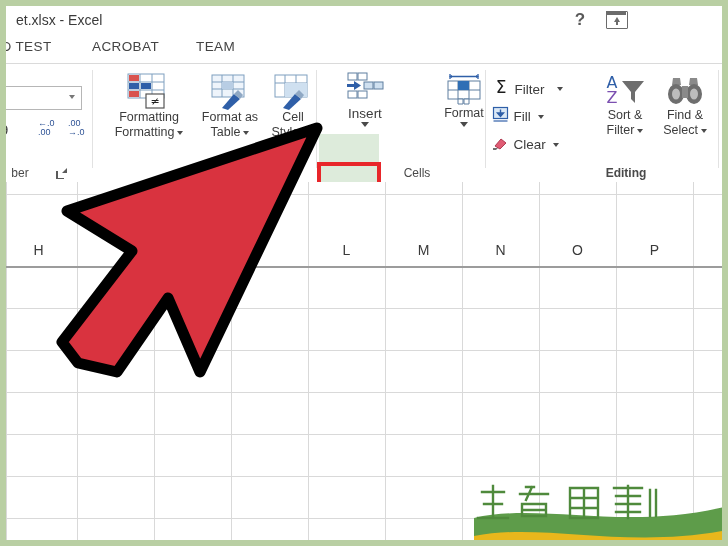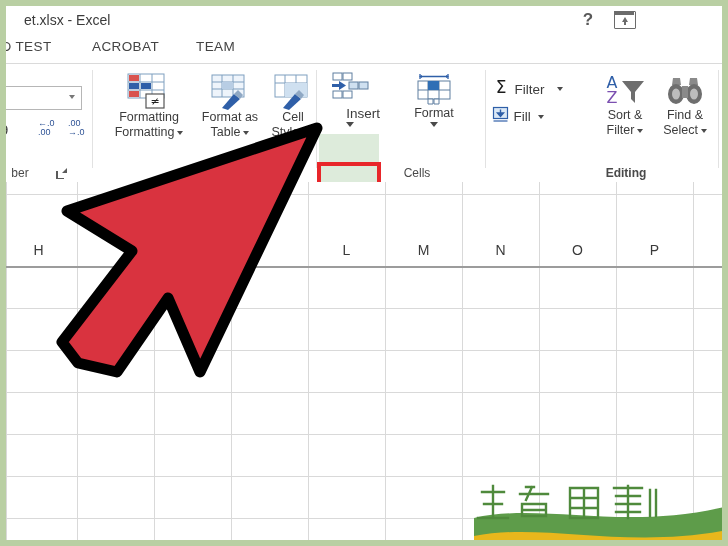--- a/index.html
+++ b/index.html
@@ -13,21 +13,21 @@
     position:relative;width:728px;height:546px;
     background:#b9cfa3;
   }
   
   .excel{
     position:absolute;left:6px;top:6px;width:716px;height:534px;
     background:#ffffff;overflow:hidden;
   }
   
   .titlebar{
-    position:absolute;left:16px;top:0;width:600px;height:30px;
+    position:absolute;left:8px;top:0;width:600px;height:30px;
     background:#ffffff;
     padding-left:20px;
   }
   .title-text{
     position:absolute;left:2px;top:6px;
     font-size:14px;color:#3b3b3b;white-space:nowrap;
   }
   .win-icons{
     position:absolute;right:6px;top:4px;
     display:flex;align-items:center;gap:18px;
@@ -249,40 +249,40 @@
           </svg>
         </div>
         <div class="lbl">Cell</div>
         <div class="lbl"><span>Styles</span><span class="caret"></span></div>
       </div>
       <div class="grp-label" style="left:140px;width:110px;">Styles</div>
       <div class="grp-sep" style="left:310px;"></div>
 
       <div class="insert-wrap"></div>
 
-      <div class="btn" style="left:314px;top:8px;width:60px;text-align:right;">
+      <div class="btn" style="left:329px;top:8px;width:60px;">
         <div class="icn" style="width:46px;height:34px;">
           <svg width="46" height="34" viewBox="0 0 46 34">
             <rect x="6" y="1" width="9" height="7" fill="#fff" stroke="#5f7fa0"></rect>
             <rect x="16" y="1" width="9" height="7" fill="#fff" stroke="#5f7fa0"></rect>
             <rect x="6" y="19" width="9" height="7" fill="#fff" stroke="#5f7fa0"></rect>
             <rect x="16" y="19" width="9" height="7" fill="#fff" stroke="#5f7fa0"></rect>
             <rect x="22" y="10" width="9" height="7" fill="#cfe0f0" stroke="#5f7fa0"></rect>
             <rect x="32" y="10" width="9" height="7" fill="#cfe0f0" stroke="#5f7fa0"></rect>
             <path d="M19 13.5 L12 9 L12 18 Z" fill="#2f5fa8"></path>
             <rect x="5" y="12" width="9" height="3" fill="#2f5fa8"></rect>
           </svg>
         </div>
         <div class="lbl" style="font-size:13.5px;">Insert</div>
         <span class="caret-ctr"></span>
       </div>
       <div class="insert-hl"></div>
 
 
-      <div class="btn" style="left:402px;top:8px;width:52px;">
+      <div class="btn" style="left:432px;top:8px;width:52px;">
         <div class="icn" style="width:44px;height:34px;">
           <svg width="44" height="34" viewBox="0 0 44 34">
             <path d="M8 2 L8 7 M36 2 L36 7 M8 4.5 L36 4.5" stroke="#2f5fa8" stroke-width="1.3"></path>
             <path d="M10 3 L7 4.5 L10 6 Z M34 3 L37 4.5 L34 6 Z" fill="#2f5fa8"></path>
             <rect x="6" y="9" width="32" height="18" fill="#fff" stroke="#5f7fa0"></rect>
             <line x1="16" y1="9" x2="16" y2="27" stroke="#5f7fa0"></line>
             <line x1="27" y1="9" x2="27" y2="27" stroke="#5f7fa0"></line>
             <line x1="6" y1="18" x2="38" y2="18" stroke="#5f7fa0"></line>
             <rect x="16" y="9" width="11" height="9" fill="#2f6fb5"></rect>
             <path d="M16 27 L16 32 L21 32 L21 27 Z" fill="#fff" stroke="#5f7fa0"></path>
@@ -310,20 +310,30 @@
           <svg width="17" height="17" viewBox="0 0 17 17">
             <rect x="1.5" y="1.5" width="14" height="11" fill="#dbe8f5" stroke="#2f5fa8" stroke-width="1.2"></rect>
             <path d="M8.5 3.5 L8.5 8.5 M5.5 7 L8.5 10.5 L11.5 7 Z" stroke="#2f5fa8" stroke-width="1.4" fill="#2f5fa8"></path>
             <line x1="1.5" y1="15" x2="15.5" y2="15" stroke="#2f5fa8" stroke-width="1.2"></line>
           </svg>
         </span>
         <span class="lbl" style="display:inline-block;vertical-align:middle;font-size:13.5px;">Fill</span>
         <span class="caret"></span>
       </div>
 
+      <div class="btn" style="left:486px;top:70px;width:85px;text-align:left;">
+        <span style="display:inline-block;vertical-align:middle;">
+          <svg width="17" height="17" viewBox="0 0 17 17">
+            <path d="M3 12 L9 5 L14 9 L8 15 Z" fill="#e05c74" stroke="#b03a52" stroke-width="1"></path>
+            <path d="M1 14 L6 14 L4 16 L1 16 Z" fill="#6e6e6e"></path>
+          </svg>
+        </span>
+        <span class="lbl" style="display:inline-block;vertical-align:middle;font-size:13.5px;">Clear</span>
+        <span class="caret"></span>
+      </div>
 
       <div class="btn" style="left:590px;top:8px;width:58px;">
         <div class="icn" style="width:44px;height:36px;">
           <svg width="44" height="36" viewBox="0 0 44 36">
             <text x="9" y="16" font-size="16" fill="#2f5fa8" text-anchor="middle" font-family="DejaVu Sans, sans-serif">A</text>
             <text x="9" y="31" font-size="16" fill="#7b4fb0" text-anchor="middle" font-family="DejaVu Sans, sans-serif">Z</text>
             <path d="M19 9 L41 9 L32 20 L32 31 L28 27 L28 20 Z" fill="#6e6e6e"></path>
           </svg>
         </div>
         <div class="lbl">Sort &amp;</div>

